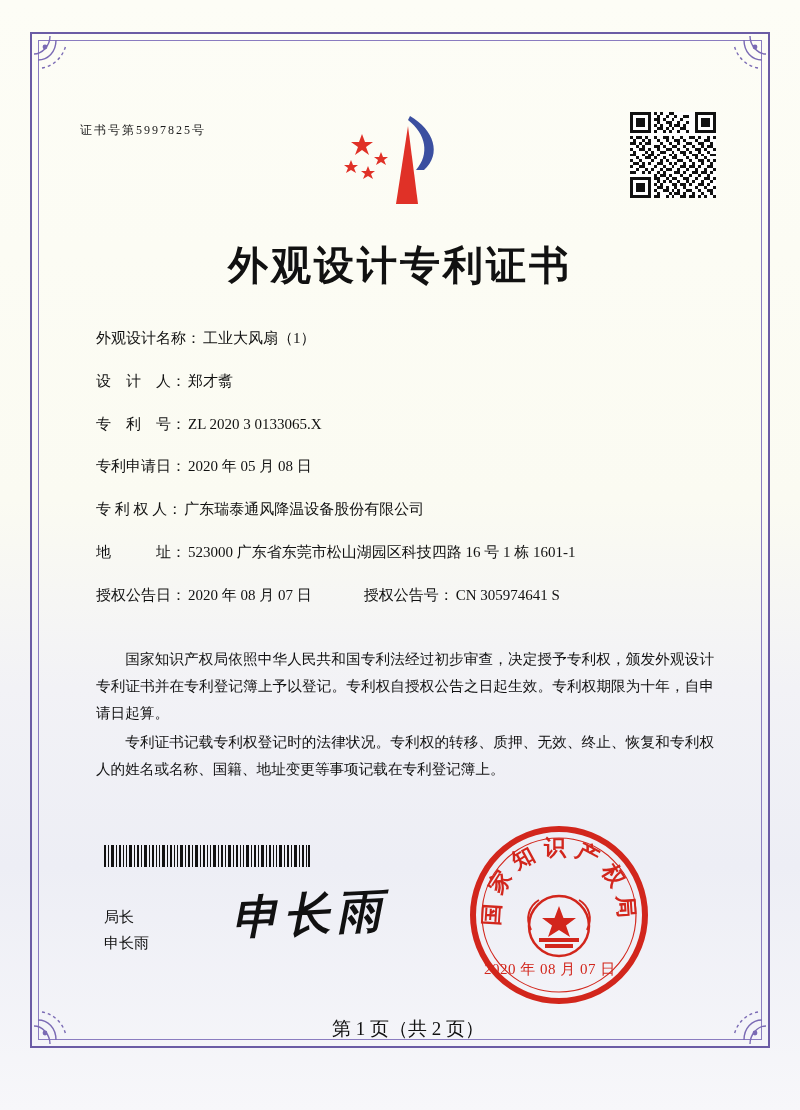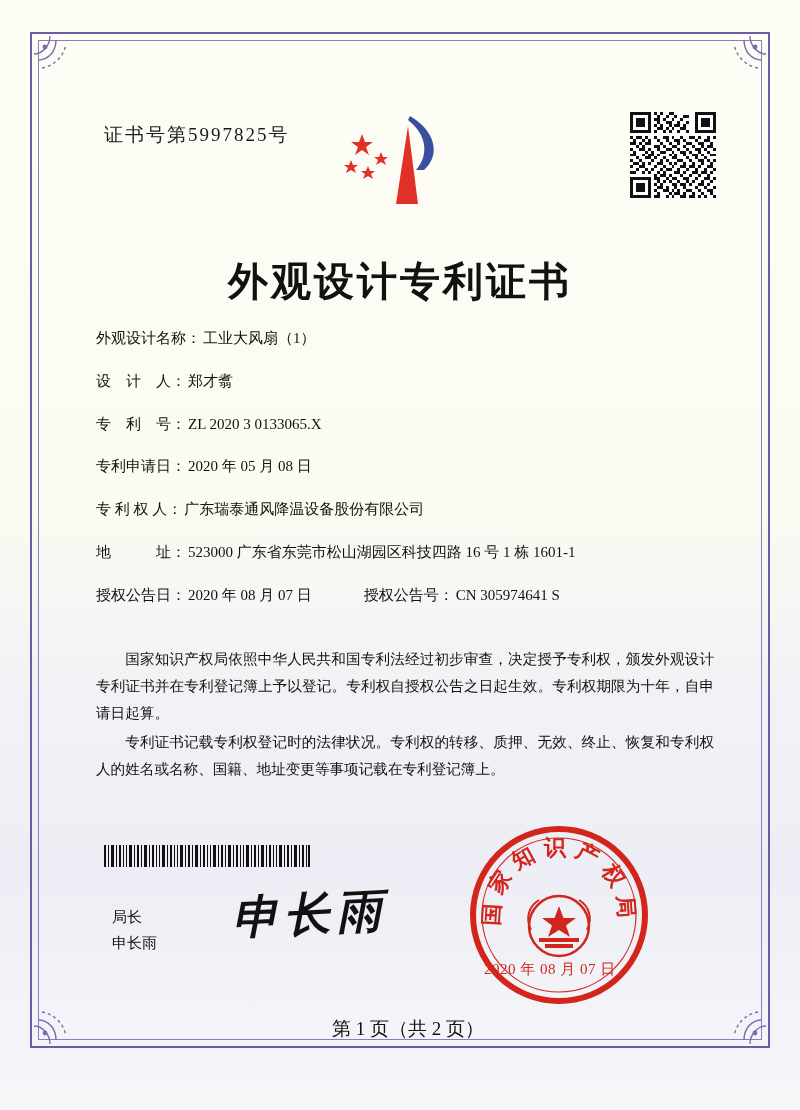--- a/index.html
+++ b/index.html
@@ -41,23 +41,23 @@
   }
   .corner svg { display:block; width: 54px; height: 54px; }
   .corner.tl { left: 32px;  top: 34px; }
   .corner.tr { right: 32px; top: 34px; transform: scaleX(-1); }
   .corner.bl { left: 32px;  bottom: 64px; transform: scaleY(-1); }
   .corner.br { right: 32px; bottom: 64px; transform: scale(-1,-1); }
 
   
   .cert-no {
     position: absolute;
-    left: 104px;
+    left: 80px;
     top: 122px;
-    font-size: 19px;
+    font-size: 12px;
     letter-spacing: 2px;
     color: #1b1b1b;
     font-family: "Liberation Serif", serif;
   }
   .logo {
     position: absolute;
     left: 338px;
     top: 108px;
     width: 120px;
     height: 100px;
@@ -75,21 +75,20 @@
   .title {
     position: absolute;
     left: 0; right: 0;
     top: 238px;
     text-align: center;
     font-family: "DejaVu Sans", sans-serif;
     font-weight: bold;
     font-size: 40px;
     letter-spacing: 3px;
     color: #111111;
-    margin-top: 16px;
   }
 
   
   .fields {
     position: absolute;
     left: 96px;
     top: 328px;
     width: 620px;
     font-size: 15px;
     color: #111;
@@ -144,21 +143,21 @@
     position: absolute;
     left: 104px;
     top: 845px;
     width: 206px;
     height: 22px;
   }
 
   
   .sig-label {
     position: absolute;
-    left: 112px;
+    left: 104px;
     top: 905px;
     font-size: 15px;
     line-height: 1.7;
     color: #111;
   }
   .sig-script {
     position: absolute;
     left: 232px;
     top: 884px;
     font-family: "DejaVu Serif", serif;

